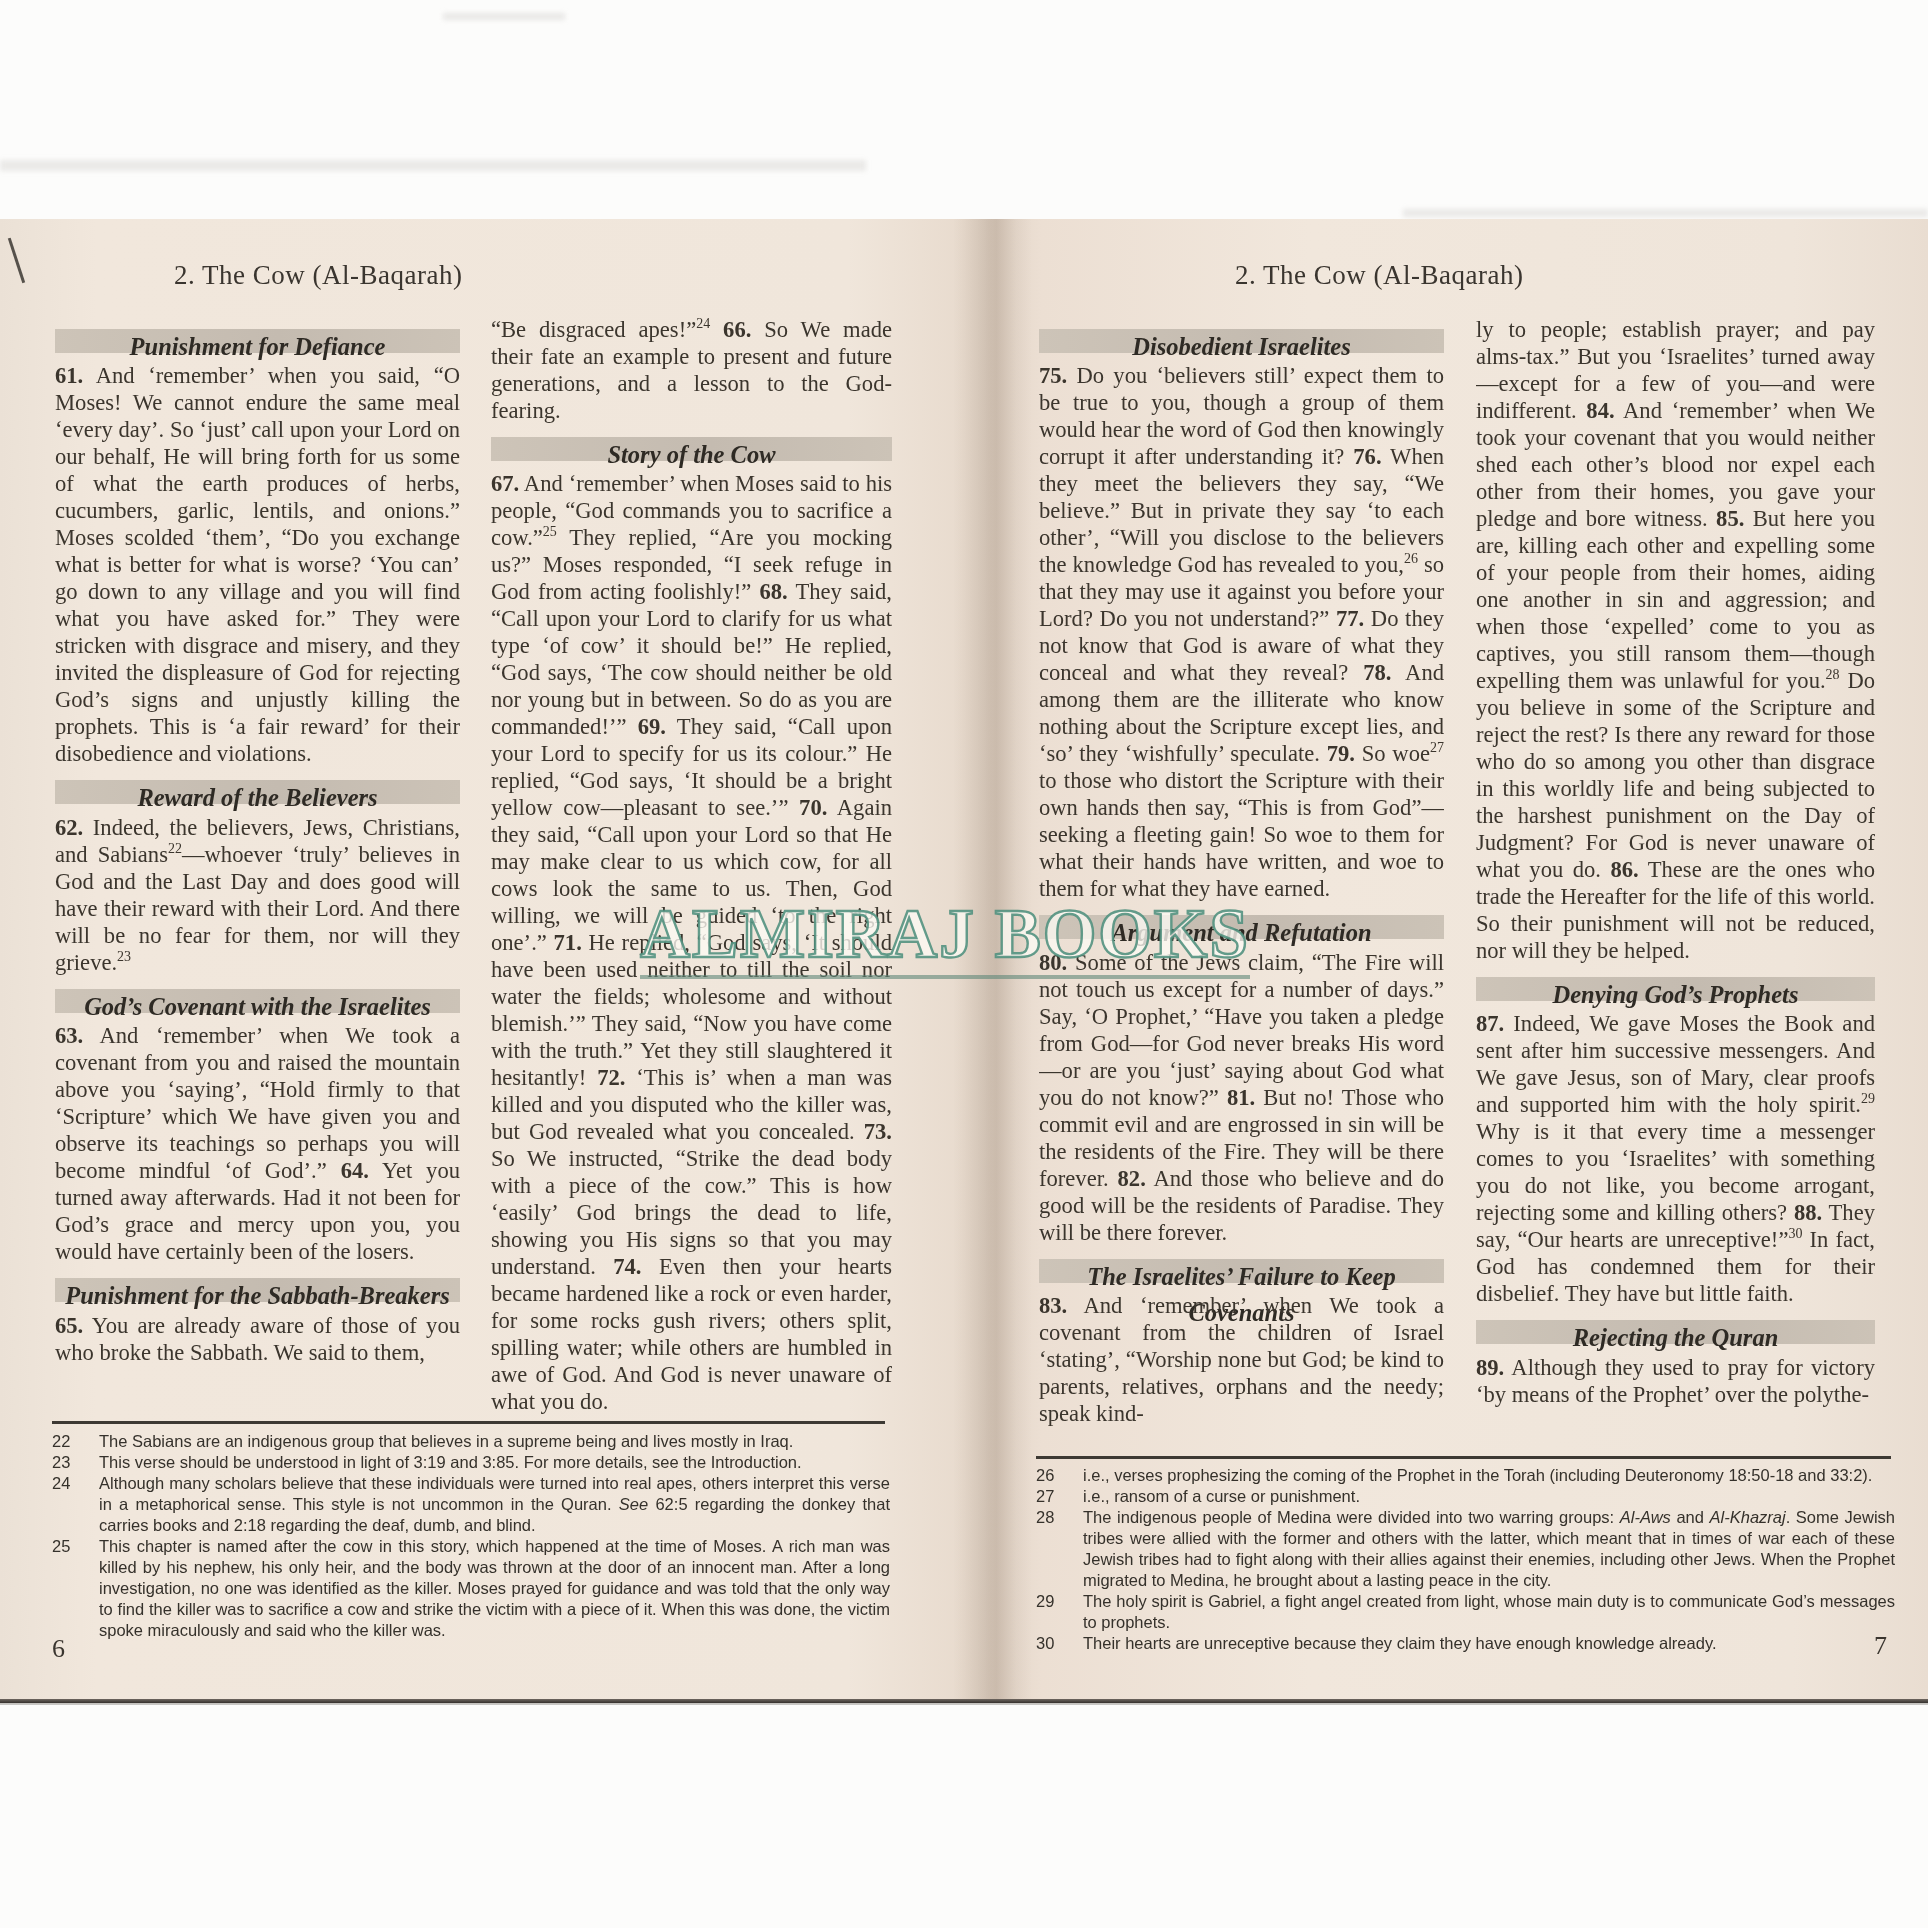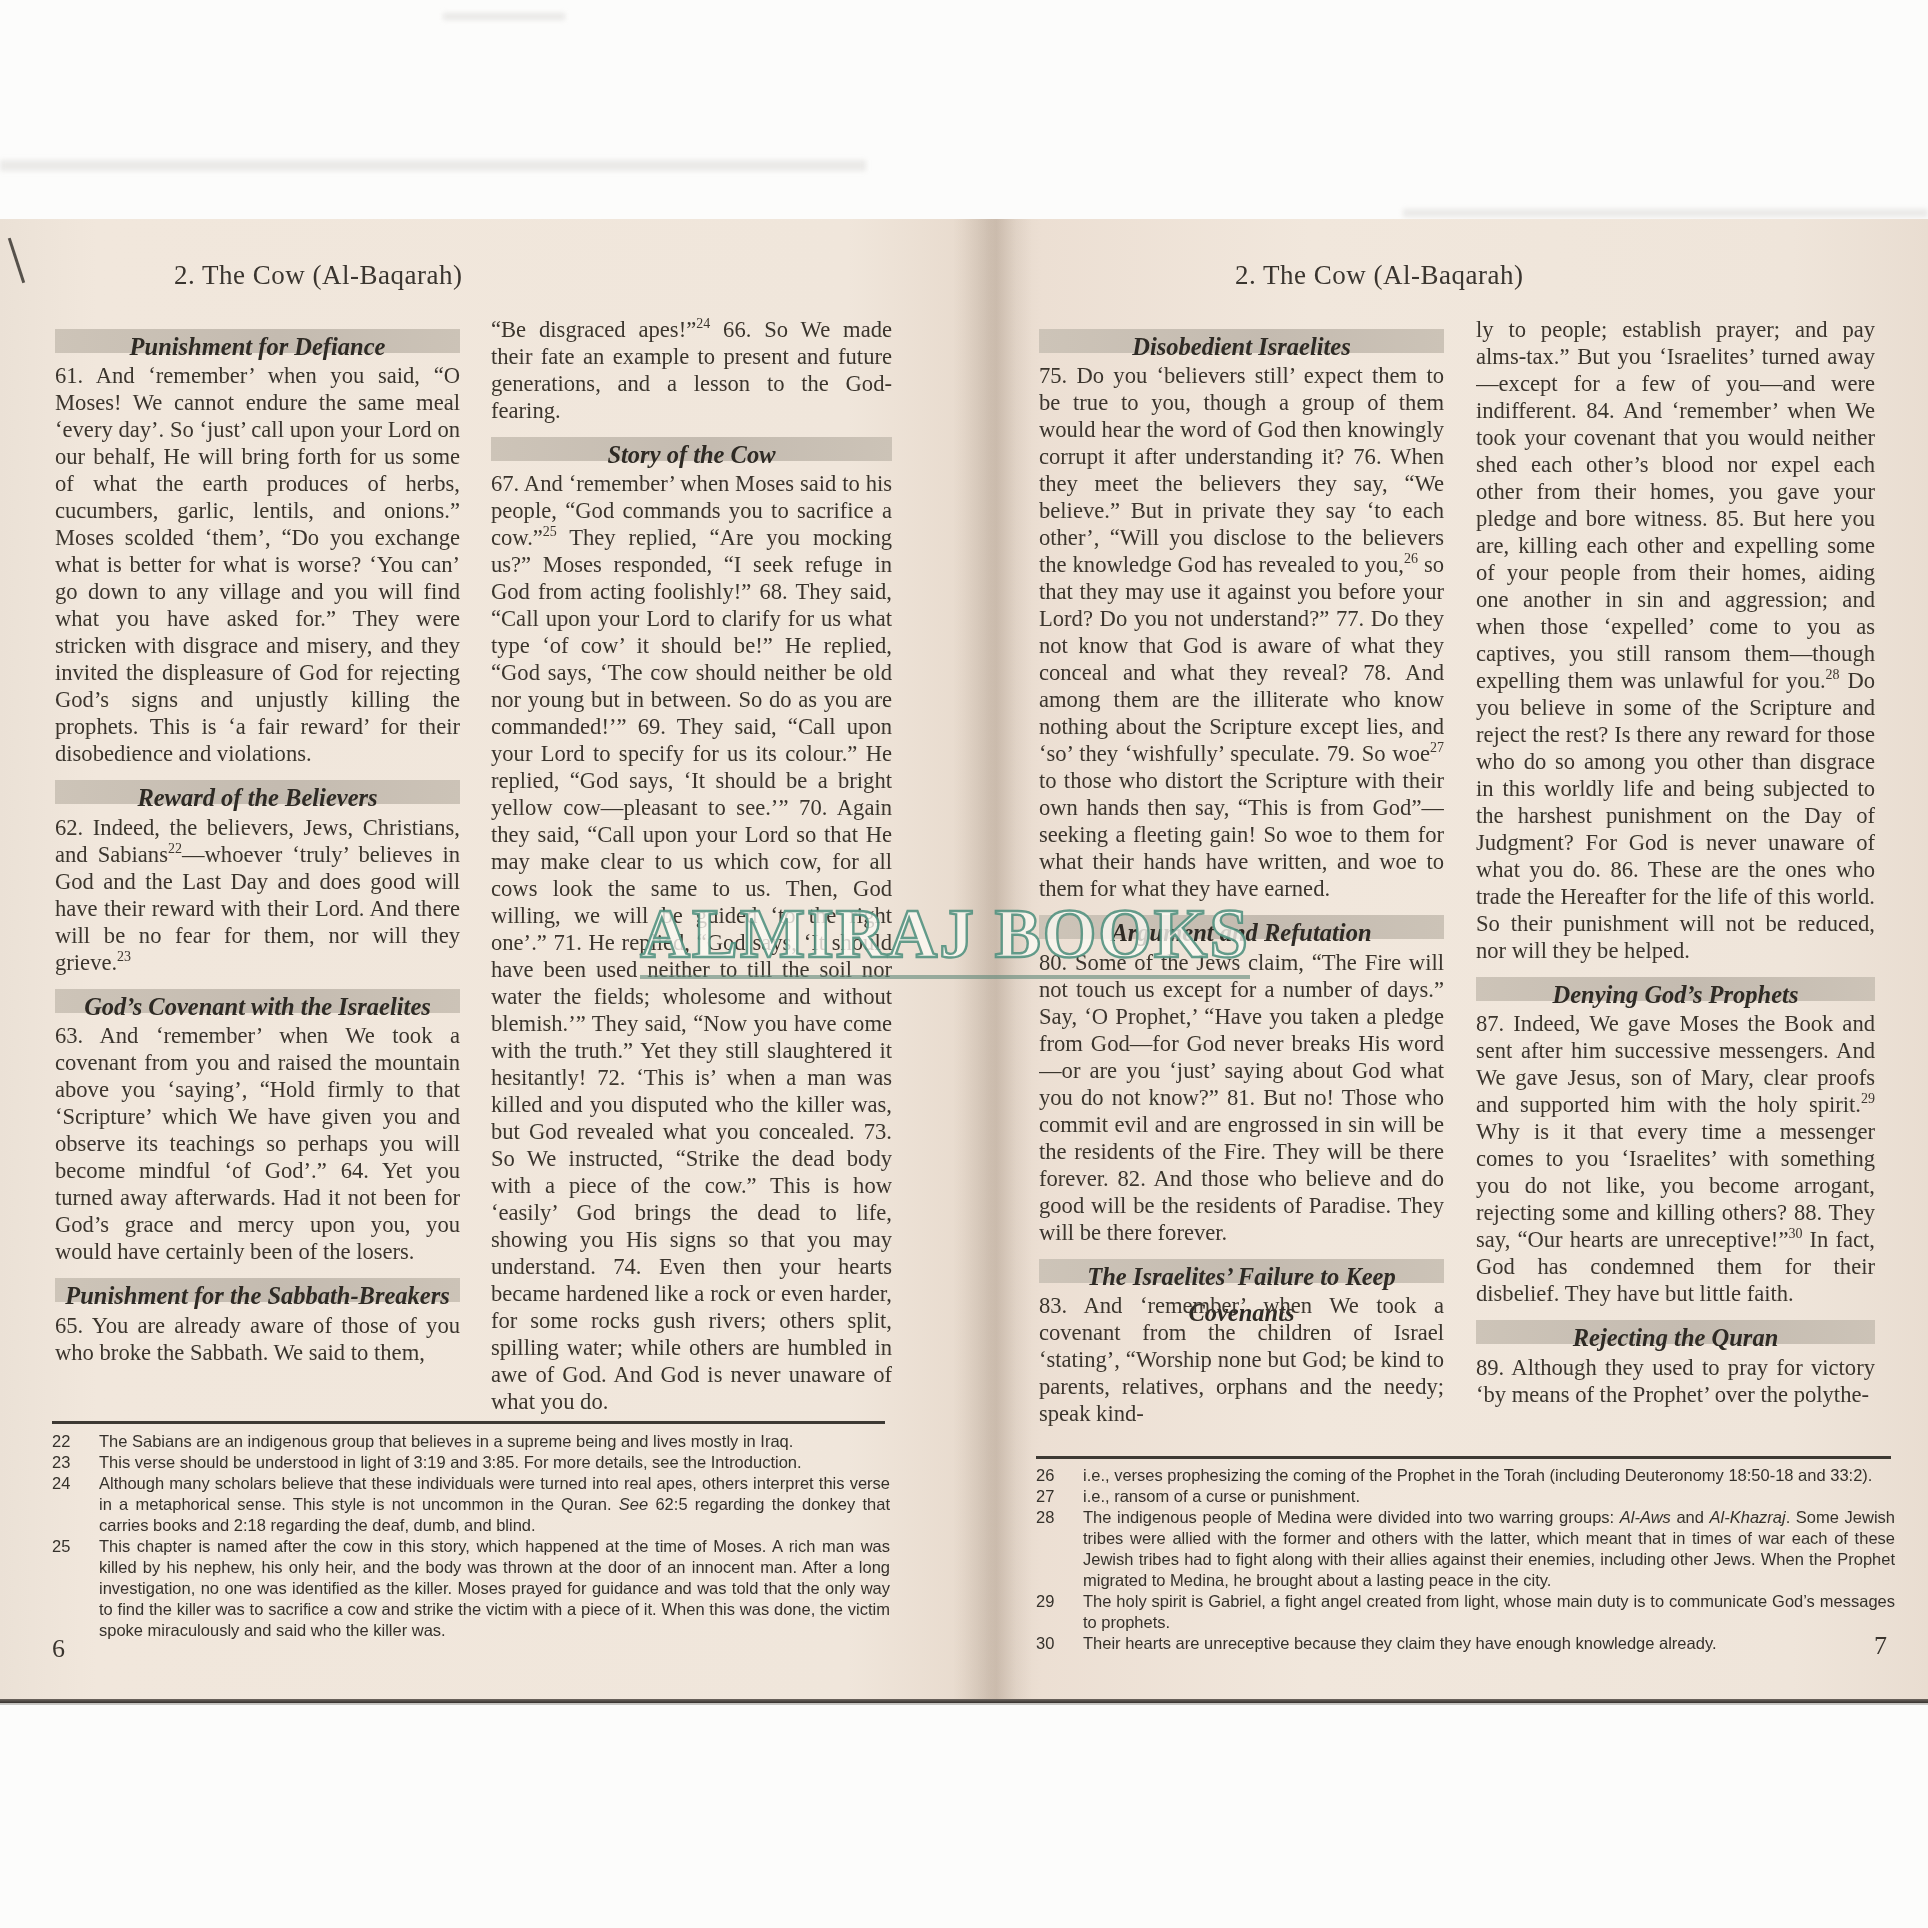--- a/index.html
+++ b/index.html
@@ -17,21 +17,21 @@
   #rp-header{left:1235px;top:260px;}
   .col{position:absolute;width:405px;overflow:hidden;}
   #lp-col1{left:55px;top:316px;height:1100px;}
   #lp-col2{left:491px;top:316px;width:401px;height:1102px;}
   #rp-col1{left:1039px;top:316px;height:1135px;}
   #rp-col2{left:1476px;top:316px;width:399px;height:1135px;}
   .hbar{background:linear-gradient(90deg,#cdc4b8,#c4bbb0 55%,#ccc3b7);color:#2e2a24;
     font-weight:bold;font-style:italic;text-align:center;font-size:24.5px;line-height:36px;
     height:24px;margin:13px 0 9.4px 0;}
   .para{margin:0 0 7.5px 0;text-align:justify;font-size:22.6px;line-height:27px;color:#3b352d;}
-  .vnum{font-weight:normal;margin-top:16px;}
+  .vnum{font-weight:bold;margin-top:16px;}
   .ital{font-style:italic;}
   .supref{vertical-align:super;font-size:14px;line-height:0;}
   .fn-sep{position:absolute;height:2.8px;background:#3d3933;}
   #lp-fnsep{left:52px;top:1421px;width:833px;}
   #rp-fnsep{left:1036px;top:1456px;width:855px;}
   .fn-block{position:absolute;font-family:"Liberation Sans","DejaVu Sans",sans-serif;
     font-size:16.5px;line-height:21px;color:#35312b;}
   #lp-footnotes{left:52px;top:1431px;width:838px;}
   #rp-footnotes{left:1036px;top:1465px;width:859px;}
   .fn-row{display:flex;}

